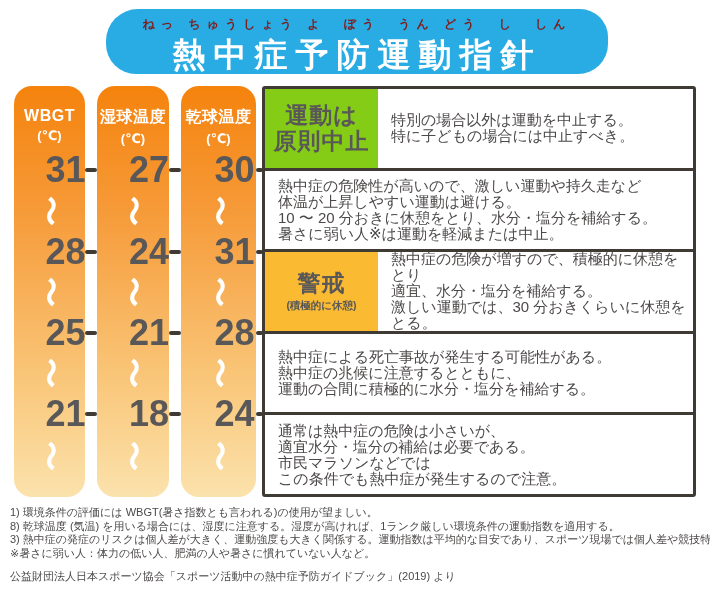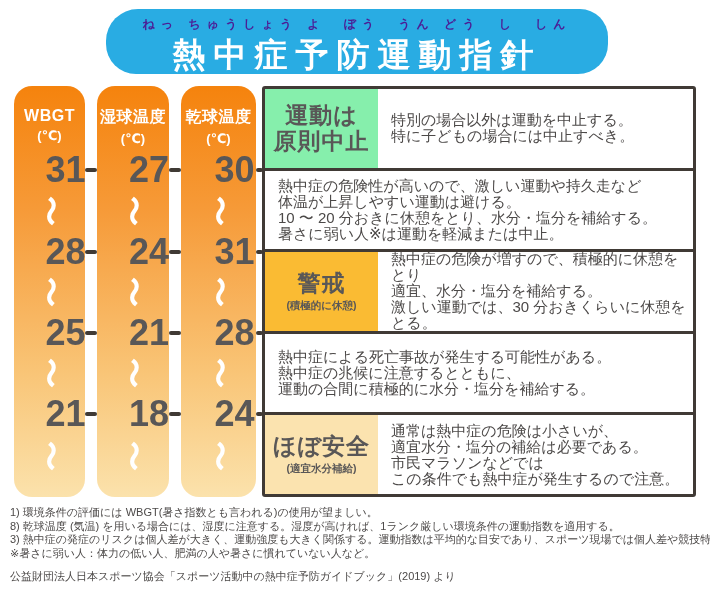--- a/index.html
+++ b/index.html
@@ -6,21 +6,21 @@
   #app{
     position:relative;width:710px;height:590px;background:#ffffff;overflow:hidden;
     font-family:"Liberation Sans","DejaVu Sans",sans-serif;
   }
   
   .banner{
     position:absolute;left:106px;top:9px;width:502px;height:65px;
     background:#29ACE3;border-radius:32px 28px 30px 30px;
   }
   .furigana{
-    margin-top:7px;text-align:center;color:#4c1d95;font-size:12px;font-weight:bold;
+    margin-top:7px;text-align:center;color:#7f1d1d;font-size:12px;font-weight:bold;
     letter-spacing:6px;white-space:nowrap;
   }
   .main-title{
     text-align:center;color:#fff;font-size:33px;font-weight:bold;
     letter-spacing:8px;margin-top:0px;white-space:nowrap;
   }
   
   .temp-col{
     position:absolute;top:86px;height:411px;border-radius:18px;
     background:linear-gradient(180deg,#F5830D 0%,#F69A38 30%,#F9C577 70%,#FBE2AC 100%);
@@ -140,21 +140,21 @@
   <div class="dash dy2 dg0"></div>
   <div class="dash dy2 dg1"></div>
   <div class="dash dy2 dg2"></div>
   <div class="dash dy3 dg0"></div>
   <div class="dash dy3 dg1"></div>
   <div class="dash dy3 dg2"></div>
 
   <div class="guide-table">
 
     <div class="g-row">
-      <div class="g-label" style="background: #86efac;">
+      <div class="g-label" style="background: #84cc16;">
         <div class="main">運動は
 原則中止</div>
 
       </div>
       <div class="g-desc">特別の場合以外は運動を中止する。
 特に子どもの場合には中止すべき。</div>
     </div>
 
     <div class="g-row">
       <div class="g-desc">熱中症の危険性が高いので、激しい運動や持久走など
@@ -173,24 +173,20 @@
 激しい運動では、30 分おきくらいに休憩をとる。</div>
     </div>
 
     <div class="g-row">
       <div class="g-desc">熱中症による死亡事故が発生する可能性がある。
 熱中症の兆候に注意するとともに、
 運動の合間に積極的に水分・塩分を補給する。</div>
     </div>
 
     <div class="g-row">
-      <div class="g-label" style="background: rgb(251, 227, 175);">
-        <div class="main">ほぼ安全</div>
-        <div class="sub">(適宜水分補給)</div>
-      </div>
       <div class="g-desc">通常は熱中症の危険は小さいが、
 適宜水分・塩分の補給は必要である。
 市民マラソンなどでは
 この条件でも熱中症が発生するので注意。</div>
     </div>
 
   </div>
 
   <div class="notes">
     <div>1) 環境条件の評価には WBGT(暑さ指数とも言われる)の使用が望ましい。</div>

